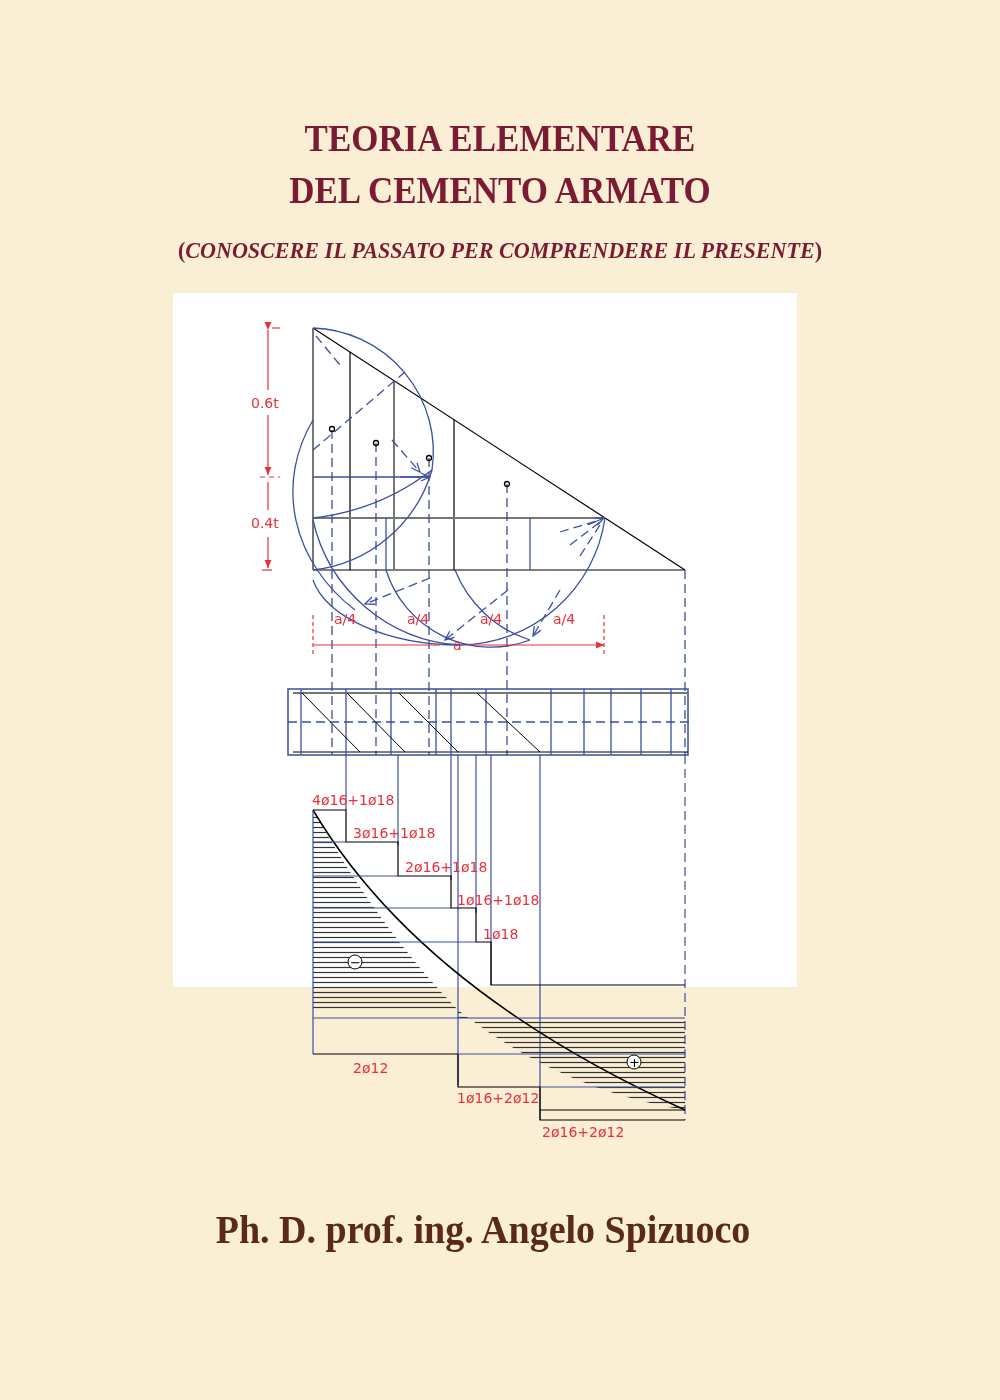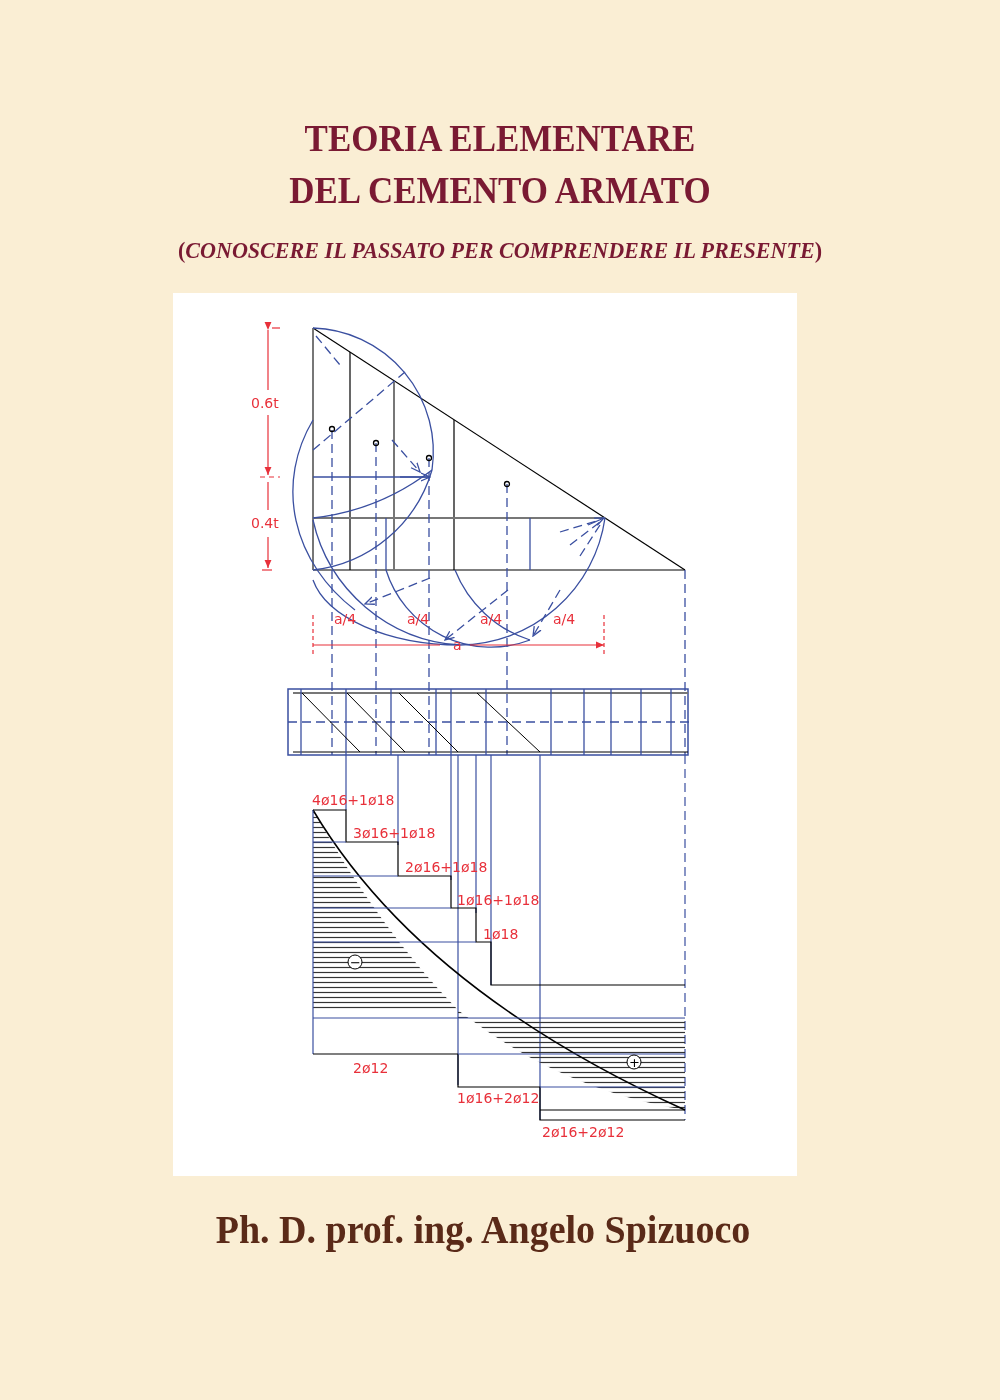--- a/index.html
+++ b/index.html
@@ -2,21 +2,21 @@
 <html><head>
 <meta charset="utf-8">
 <style>
   html, body { margin:0; padding:0; }
   body { width:1000px; height:1400px; background:#faeed4; position:relative; overflow:hidden; font-family:"Liberation Serif", serif; }
   .title { position:absolute; left:0; width:1000px; text-align:center; color:#7a1a33; font-weight:bold; font-family:"Liberation Serif", serif; letter-spacing:0px; }
   .t1 { top:116px; font-size:38px; line-height:44px; transform:scaleX(0.92); }
   .t2 { top:168px; font-size:38px; line-height:44px; transform:scaleX(0.92); }
   .subtitle { position:absolute; top:237px; left:0; width:1000px; text-align:center; color:#7a1a33; font-weight:bold; font-size:24px; font-family:"Liberation Serif", serif; transform:scaleX(0.92); }
   .subtitle i { font-style:italic; }
-  .panel { position:absolute; left:173px; top:293px; width:624px; height:883px; background:#ffffff; }
+  .panel { position:absolute; left:173px; top:293px; width:624px; height:694px; background:#ffffff; }
   .panel svg { position:absolute; left:0; top:0; }
   .author { position:absolute; top:1206px; left:0; width:966px; text-align:center; color:#5a2a18; font-weight:bold; font-size:40px; font-family:"Liberation Serif", serif; transform:scaleX(0.95); }
   .lbl { font-family:"DejaVu Sans", sans-serif; fill:#e8303a; font-size:14px; }
 </style>
 </head>
 <body>
 
 <div class="title t1">TEORIA ELEMENTARE</div>
 <div class="title t2">DEL CEMENTO ARMATO</div>
 <div class="subtitle"><span>(</span><i>CONOSCERE IL PASSATO PER COMPRENDERE IL PRESENTE</i><span>)</span></div>

